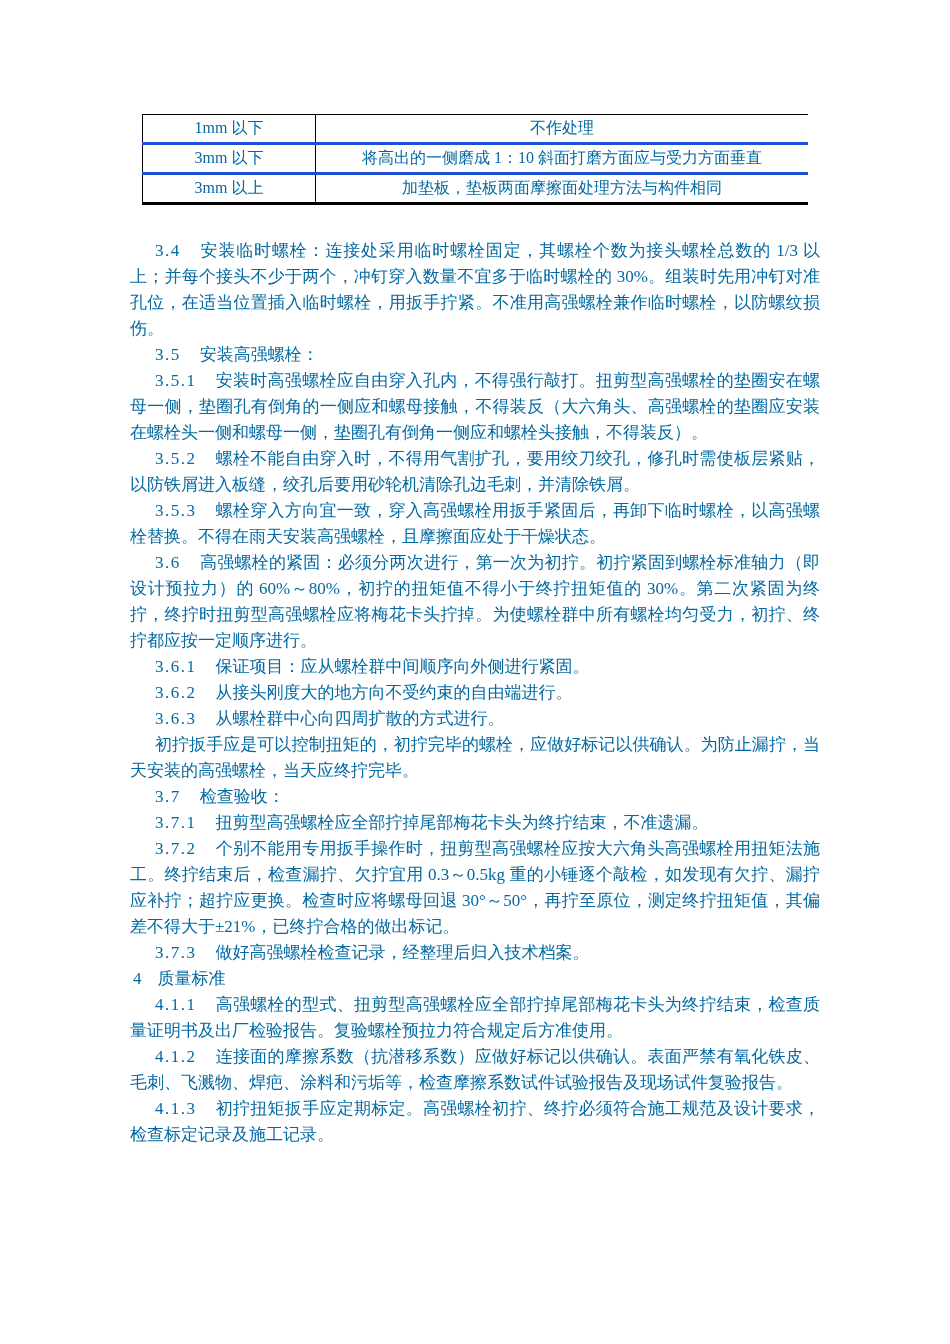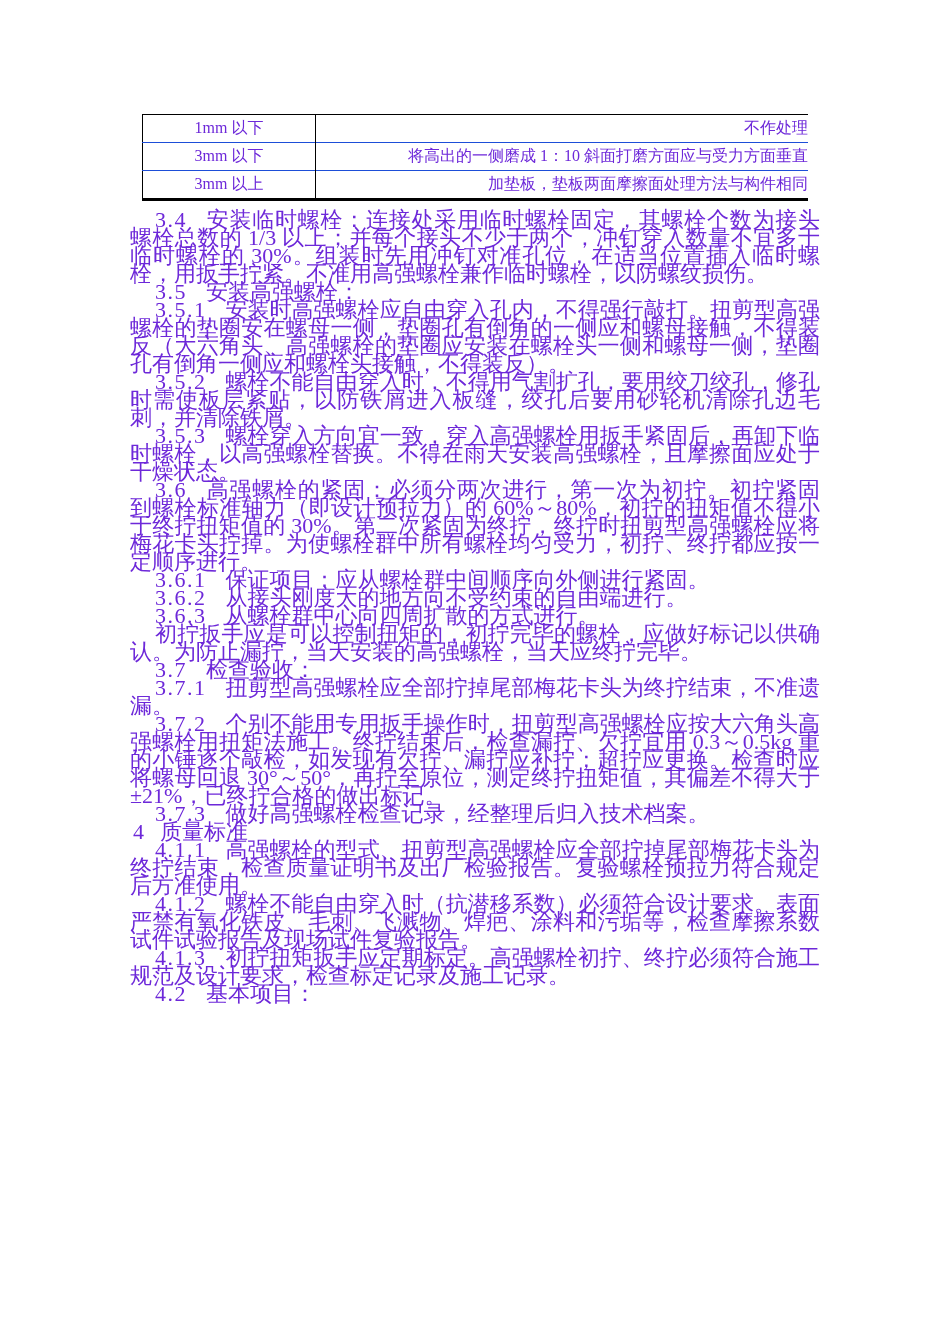--- a/index.html
+++ b/index.html
@@ -8,56 +8,56 @@
     background: #ffffff;
   }
   .page {
     position: relative;
     width: 950px;
     height: 1344px;
     background: #ffffff;
     box-sizing: border-box;
     padding: 114px 130px 0 130px;
     font-family: "Liberation Serif", "DejaVu Serif", serif;
-    color: #6d28d9;
+    color: #0369a1;
     overflow: hidden;
   }
   
   table.doc-table {
     border-collapse: collapse;
     margin-left: 12px;
     width: 666px;
     table-layout: fixed;
     border-left: 1px solid #000;
     border-top: 1px solid #000;
     border-bottom: 3px solid #000;
     font-size: 16px;
   }
   table.doc-table td {
     height: 27px;
     padding: 0;
     vertical-align: middle;
-    border-top: 1px solid #1d4ed8;
+    border-top: 3px solid #1d4ed8;
   }
   table.doc-table tr:first-child td { border-top: none; }
   td.c1 {
     width: 172px;
     text-align: center;
     border-right: 1px solid #000;
   }
   td.c2 {
     padding-left: 11px;
-    text-align: right;
+    text-align: center;
   }
   
   .content {
-    margin-top: 10px;
+    margin-top: 33px;
     width: 690px;
-    font-size: 22px;
-    line-height: 18px;
+    font-size: 17px;
+    line-height: 26px;
   }
   .content p {
     margin: 0;
     padding: 0;
     text-align: justify;
     text-indent: 25px;
   }
   .num {
     letter-spacing: 1.5px;
     margin-right: 19px;
@@ -123,20 +123,19 @@
 
     <p><span class="num">3.7.2</span><span>个别不能用专用扳手操作时，扭剪型高强螺栓应按大六角头高强螺栓用扭矩法施工。终拧结束后，检查漏拧、欠拧宜用 0.3～0.5kg 重的小锤逐个敲检，如发现有欠拧、漏拧应补拧；超拧应更换。检查时应将螺母回退 30°～50°，再拧至原位，测定终拧扭矩值，其偏差不得大于±21%，已终拧合格的做出标记。</span></p>
 
     <p><span class="num">3.7.3</span><span>做好高强螺栓检查记录，经整理后归入技术档案。</span></p>
 
     <p class="heading"><span class="num">4</span><span>质量标准</span></p>
 
 
     <p><span class="num">4.1.1</span><span>高强螺栓的型式、扭剪型高强螺栓应全部拧掉尾部梅花卡头为终拧结束，检查质量证明书及出厂检验报告。复验螺栓预拉力符合规定后方准使用。</span></p>
 
-    <p><span class="num">4.1.2</span><span>螺栓不能自由穿入时（抗潜移系数）必须符合设计要求。表面严禁有氧化铁皮、毛刺、飞溅物、焊疤、涂料和污垢等，检查摩擦系数试件试验报告及现场试件复验报告。</span></p>
+    <p><span class="num">4.1.2</span><span>连接面的摩擦系数（抗潜移系数）应做好标记以供确认。表面严禁有氧化铁皮、毛刺、飞溅物、焊疤、涂料和污垢等，检查摩擦系数试件试验报告及现场试件复验报告。</span></p>
 
     <p><span class="num">4.1.3</span><span>初拧扭矩扳手应定期标定。高强螺栓初拧、终拧必须符合施工规范及设计要求，检查标定记录及施工记录。</span></p>
 
-    <p><span class="num">4.2</span><span>基本项目：</span></p>
 
   </div>
 </div>
 
 </body></html>

